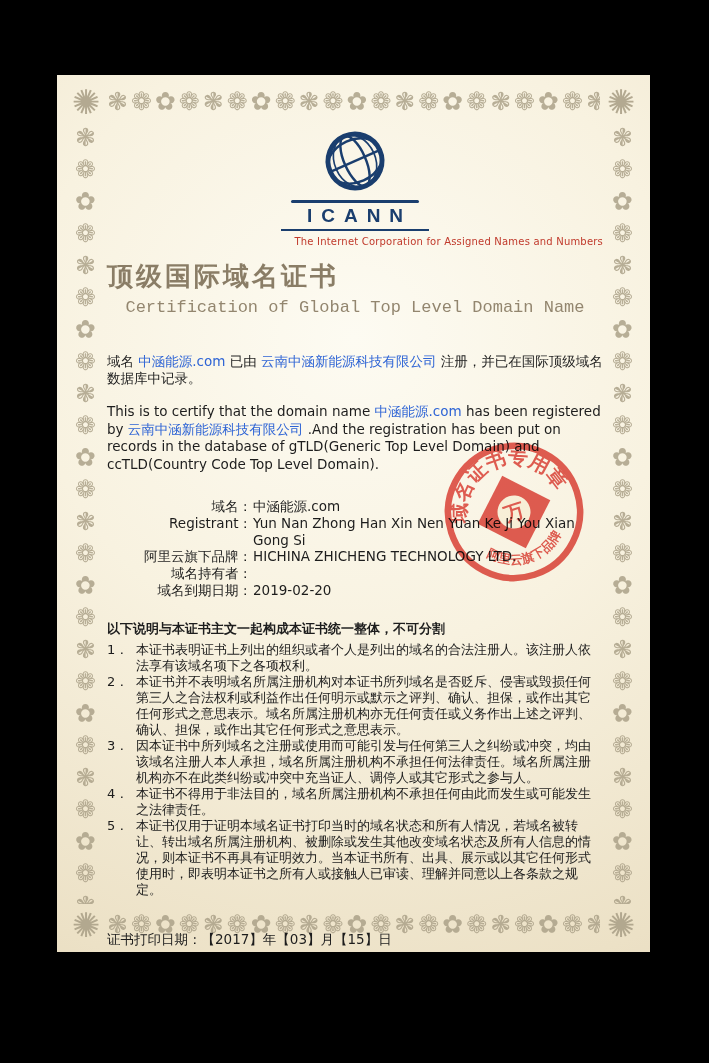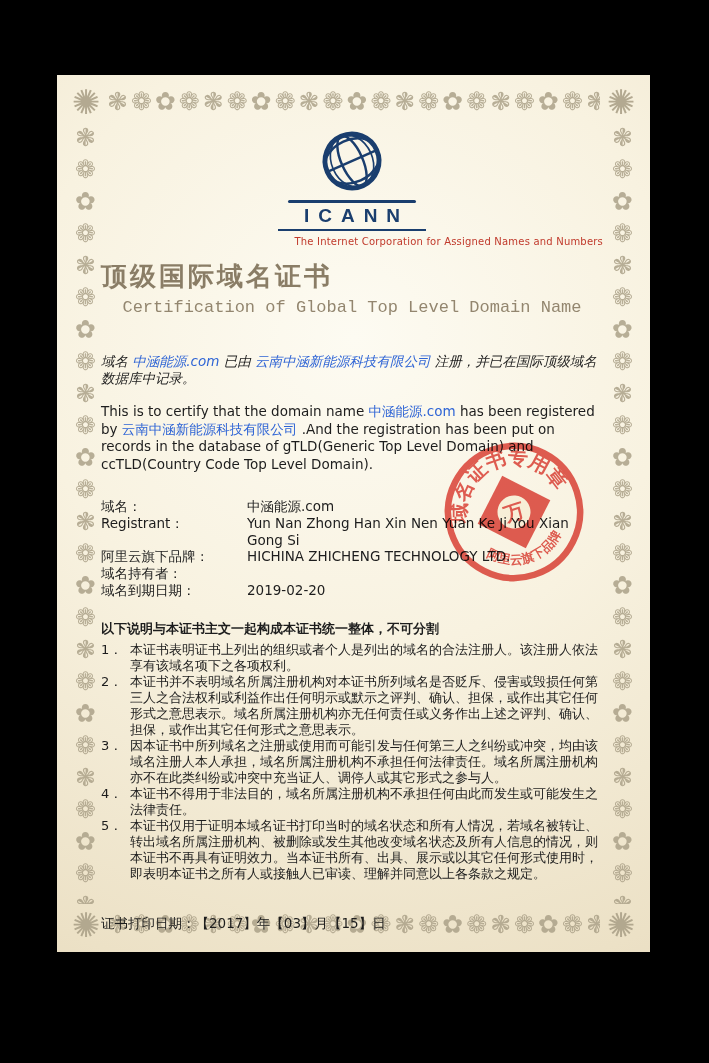--- a/index.html
+++ b/index.html
@@ -13,41 +13,41 @@
   .orn-top{top:8px;}
   .orn-bottom{bottom:8px;}
   .orn-v{top:48px;bottom:48px;width:38px;font-size:25px;letter-spacing:3px;
          writing-mode:vertical-rl;text-orientation:upright;line-height:38px;text-align:center;}
   .orn-left{left:9px;}
   .orn-right{right:9px;}
   .corner{position:absolute;width:44px;height:44px;font-size:34px;line-height:44px;text-align:center;
           color:#aca289;opacity:.9;}
   .c-tl{left:7px;top:5px;} .c-tr{right:7px;top:5px;} .c-bl{left:7px;bottom:5px;} .c-br{right:7px;bottom:5px;}
 
-  .content{position:absolute;left:44px;right:47px;top:0;color:#1d1d1d;}
+  .content{position:absolute;left:50px;right:47px;top:0;color:#1d1d1d;}
   .logo-block{margin-top:50px;text-align:center;}
   .logo-block svg{display:block;margin:0 auto;}
   .logo-rule{height:3px;background:#1a3e6e;width:128px;margin:3px auto 2px;border-radius:2px;}
   .logo-rule2{height:2px;background:#1a3e6e;width:148px;margin:2px auto 2px;}
   .icann-word{font-family:"Liberation Sans",sans-serif;font-weight:bold;font-size:19px;
               letter-spacing:9px;color:#1a3e6e;padding-left:9px;}
   .icann-tag{font-size:10px;color:#c0392b;letter-spacing:.2px;margin-top:5px;text-align:right;}
 
   .title-zh{margin-top:12px;text-align:left;font-size:26px;font-weight:bold;color:#8a7d66;letter-spacing:3px;}
   .title-en{margin-top:4px;text-align:center;font-size:17px;color:#93866f;
             font-family:Liberation Mono, monospace;}
 
   .para{font-size:13.5px;line-height:17px;margin:0;}
-  .para-zh{margin-top:36px;font-style:italic;}
+  .para-zh{margin-top:36px;}
   .para-en{margin-top:16px;line-height:17.5px;}
   .blue{color:#2e64d5;}
 
   .details{margin-top:25px;font-size:13.5px;}
   .drow{display:flex;line-height:16.8px;}
-  .dlabel{width:145px;flex:none;}
+  .dlabel{width:145px;text-align:right;flex:none;}
   .dvalue{flex:1;padding-left:1px;}
 
   .notes{margin-top:22px;font-size:13px;}
   .notes-intro{line-height:16px;margin-bottom:5px;font-weight:bold;}
   .nitem{position:relative;padding-left:29px;line-height:16px;}
   .nnum{position:absolute;left:0;top:0;}
 
   .footer-date{margin-top:33px;font-size:13.5px;}
 
   .stamp{position:absolute;left:372px;top:352px;width:170px;height:170px;

